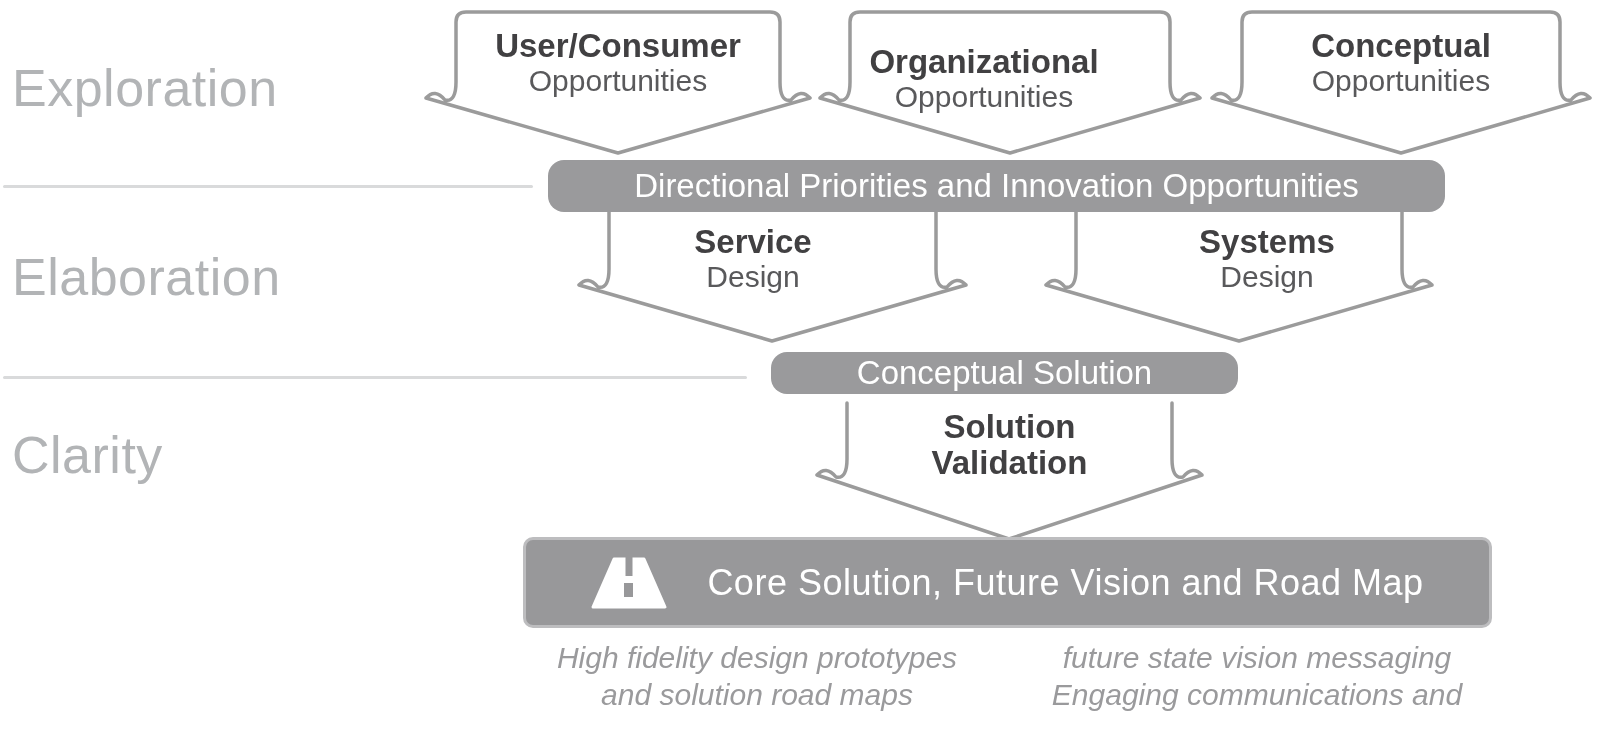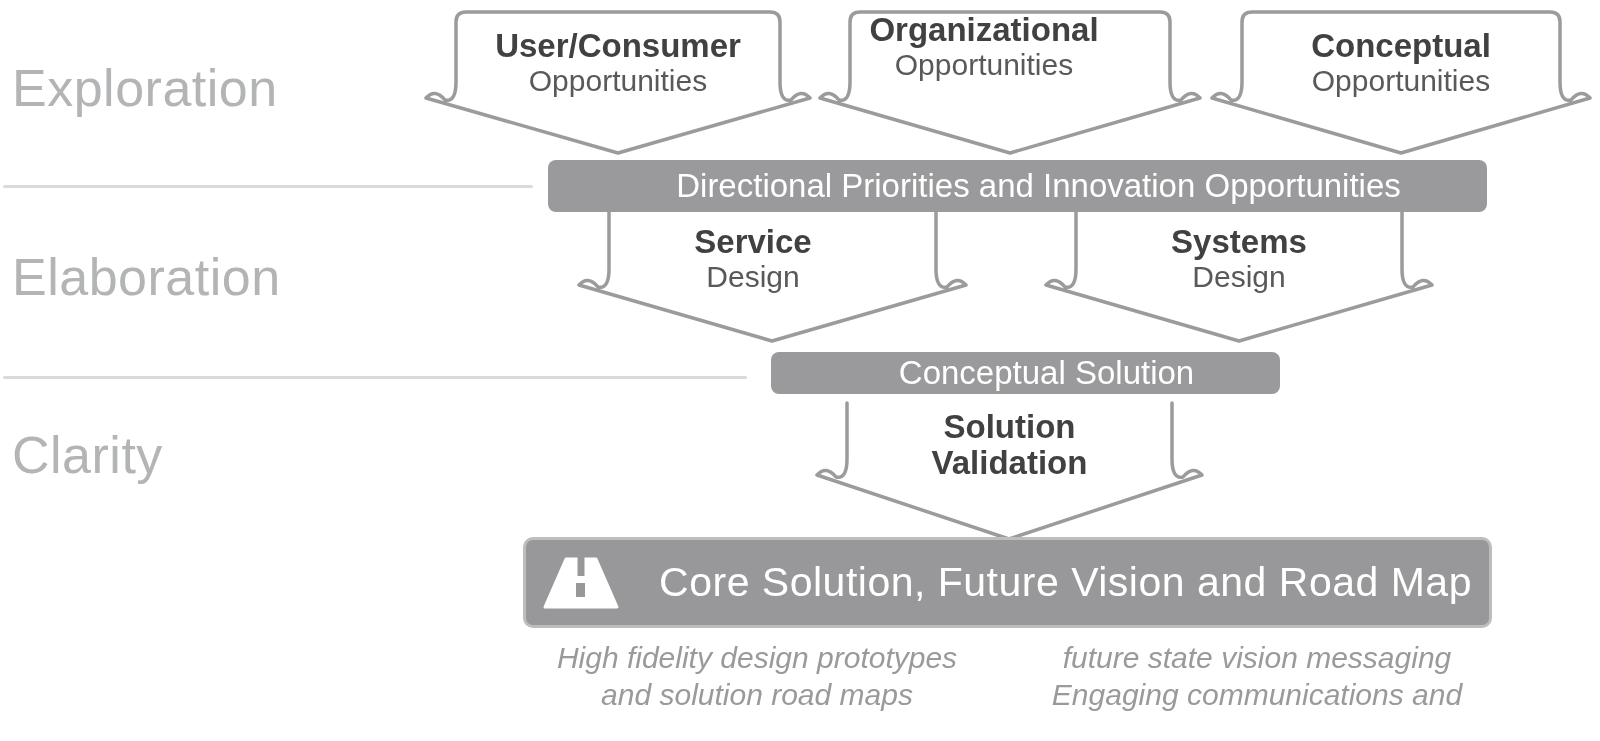--- a/index.html
+++ b/index.html
@@ -13,34 +13,34 @@
   .abs{position:absolute;}
   .phase-label{
     left:12px;font-size:52px;font-weight:300;line-height:56px;
     color:var(--c-phase);letter-spacing:0.5px;white-space:nowrap;
   }
   .divider{height:3px;background:var(--c-divider);border-radius:2px;}
   #shape-layer{position:absolute;left:0;top:0;z-index:1;}
   #shape-layer path{fill:#ffffff;stroke:var(--c-stroke);stroke-width:3.5;
     stroke-linejoin:round;stroke-linecap:round;}
   .gray-bar{
-    background:var(--c-bar);border-radius:8px;z-index:3;
+    background:var(--c-bar);border-radius:16px;z-index:3;
     display:flex;align-items:center;justify-content:center;
-    color:var(--c-bartext);font-weight:300;font-size:33px;white-space:nowrap;padding-left:42px;
+    color:var(--c-bartext);font-weight:300;font-size:33px;white-space:nowrap;
   }
   .arrow-text{z-index:2;text-align:center;white-space:nowrap;}
   .arrow-title{font-size:33px;font-weight:700;color:var(--c-title);line-height:36px;}
   .arrow-sub{font-size:30px;font-weight:400;color:var(--c-sub);line-height:34px;}
   .core-bar{
     left:523px;top:537px;width:969px;height:91px;box-sizing:border-box;z-index:3;
     background:var(--c-core);border:3px solid var(--c-core-border);border-radius:10px;
     display:flex;align-items:center;justify-content:center;gap:40px;
     color:var(--c-bartext);
   }
-  .core-label{font-size:41px;font-weight:300;white-space:nowrap;letter-spacing:0.5px;}
+  .core-label{font-size:36px;font-weight:300;white-space:nowrap;letter-spacing:0.5px;}
   .caption{
     z-index:2;text-align:center;font-style:italic;font-size:30px;line-height:37px;
     color:var(--c-caption);white-space:nowrap;
   }
 </style>
 </head>
 <body>
 
 <div id="canvas" style="--c-bar: #9a9a9c; --c-core: #98989a; --c-core-border: #bdbdbf; --c-stroke: #9b9b9b; --c-title: #414042; --c-sub: #59595b; --c-phase: #b2b4b6; --c-divider: #d9dadb; --c-bartext: #ffffff; --c-caption: #9a9a9c;">
 
@@ -60,38 +60,38 @@
   <div class="abs phase-label" style="top:249px">Elaboration</div>
   <div class="abs phase-label" style="top:427px">Clarity</div>
 
   <div class="abs divider" style="left:3px;top:185px;width:530px;"></div>
   <div class="abs divider" style="left:3px;top:376px;width:744px;"></div>
 
   <div class="abs arrow-text" style="left:456px;top:28px;width:324px;">
     <div class="arrow-title">User/Consumer</div>
     <div class="arrow-sub">Opportunities</div>
   </div>
-  <div class="abs arrow-text" style="left:850px;top:12px;width:268px;text-align:center;">
+  <div class="abs arrow-text" style="left:850px;top:44px;width:268px;text-align:center;">
     <div class="arrow-title">Organizational</div>
     <div class="arrow-sub">Opportunities</div>
   </div>
   <div class="abs arrow-text" style="left:1242px;top:28px;width:318px;">
     <div class="arrow-title">Conceptual</div>
     <div class="arrow-sub">Opportunities</div>
   </div>
 
   <div class="abs gray-bar" style="left:548px;top:160px;width:897px;height:52px;">
     <span>Directional Priorities and Innovation Opportunities</span>
   </div>
 
   <div class="abs arrow-text" style="left:609px;top:224px;width:288px;">
     <div class="arrow-title">Service</div>
     <div class="arrow-sub">Design</div>
   </div>
-  <div class="abs arrow-text" style="left:1076px;top:224px;width:326px;">
+  <div class="abs arrow-text" style="left:1076px;top:224px;width:326px;padding-left:28px;">
     <div class="arrow-title">Systems</div>
     <div class="arrow-sub">Design</div>
   </div>
 
   <div class="abs gray-bar" style="left:771px;top:352px;width:467px;height:42px;">
     <span>Conceptual Solution</span>
   </div>
 
   <div class="abs arrow-text" style="left:847px;top:409px;width:325px;">
     <div class="arrow-title">Solution</div>

